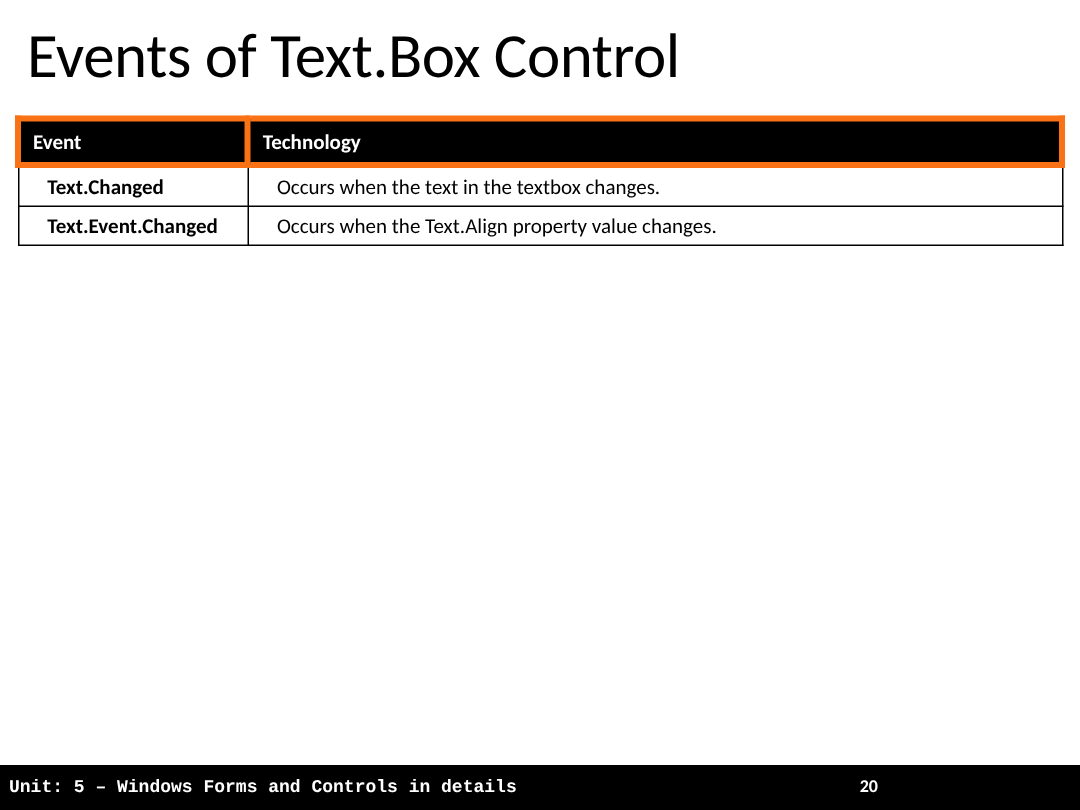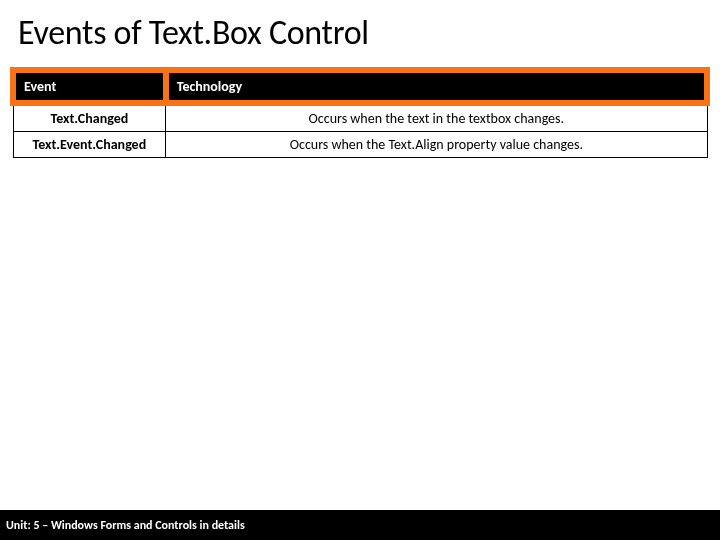--- a/index.html
+++ b/index.html
@@ -9,51 +9,50 @@
     }
     body {
       width: 720px;
       height: 540px;
       font-family: Calibri, "Segoe UI", Arial, sans-serif;
       background: #ffffff;
       position: relative;
       overflow: hidden;
     }
     .slide-title {
-      font-size: 34px;
+      font-size: 42px;
       font-weight: 400;
       color: #000;
       padding: 12px 18px 14px 18px;
       letter-spacing: -0.3px;
     }
     .table-container {
       padding: 0 10px;
     }
     table {
       width: 100%;
       border-collapse: collapse;
       table-layout: auto;
     }
     thead th {
       background: #000000;
       color: #ffffff;
       font-weight: 700;
       font-size: 14px;
       text-align: left;
       padding: 5px 8px;
-      border: 6px solid #f97316;
+      border: 4px solid #f97316;
     }
     tbody td {
       border: 1px solid #000;
-      padding: 4px 0;
+      padding: 4px 19px;
       font-size: 14px;
       color: #000;
       background: #fff;
       vertical-align: middle;
-      text-align: center;
     }
     tbody td.event-name {
       font-weight: 700;
       white-space: nowrap;
     }
     .col-event {
       width: 22%;
     }
     .col-desc {
       width: 78%;
@@ -67,20 +66,21 @@
       background: #000000;
       color: #ffffff;
       display: flex;
       align-items: center;
       font-size: 12px;
       font-weight: 700;
       padding: 0 6px;
     }
     .footer-left {
       flex: 0 0 auto;
+      font-family: Liberation Mono, monospace;
     }
     .footer-center {
       flex: 1 1 auto;
       text-align: center;
       padding-left: 100px;
     }
     .footer-right {
       flex: 0 0 auto;
       text-align: right;
     }
@@ -110,13 +110,14 @@
       <tr>
         <td class="event-name">Text.Event.Changed</td>
         <td>Occurs when the Text.Align property value changes.</td>
       </tr>
     </tbody>
   </table>
 </div>
 
 <div class="footer-bar">
   <div class="footer-left">Unit: 5 – Windows Forms and Controls in details</div>
+  <div class="footer-center">20</div>
 </div>
 
 </body></html>

